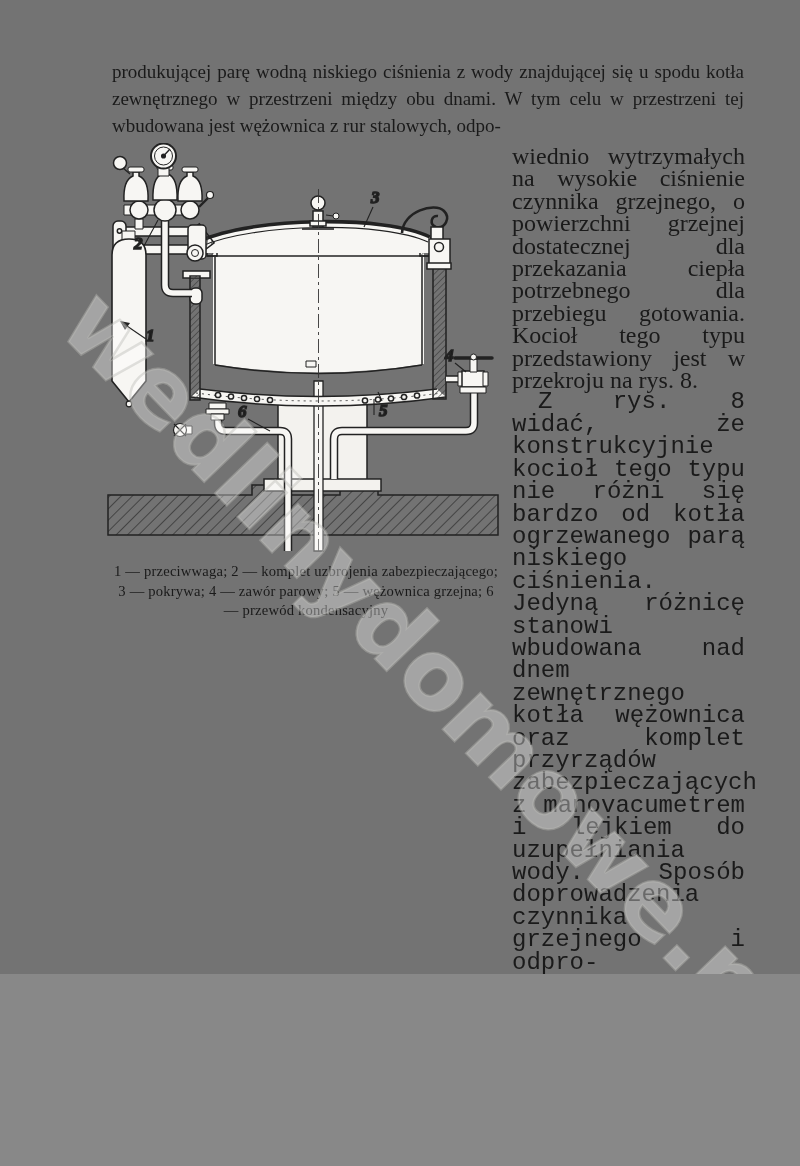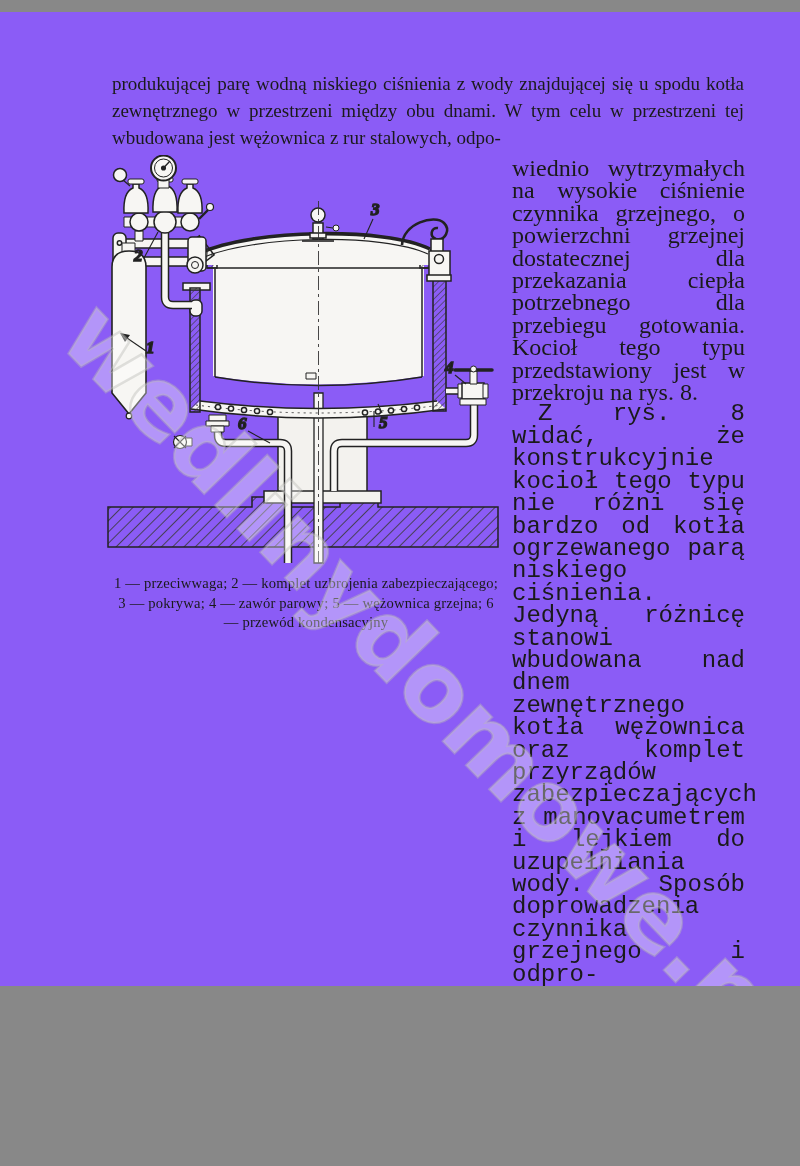--- a/index.html
+++ b/index.html
@@ -1,20 +1,20 @@
 <!DOCTYPE html>
 <html lang="pl"><head>
 <meta charset="utf-8">
 <style>
   html,body{margin:0;padding:0;background:#888;}
   .page{
     position:relative;
     width:800px;height:974px;
-    margin:12px auto;
-    background:#8b5cf6;
+    margin:0 auto;
+    background:#737373;
     overflow:hidden;
     font-family:"Liberation Serif", serif;
     color:#1a1a1a;
   }
   .para{
     text-align:justify;
     font-size:19px;
     line-height:23.5px;
   }
   .para-top{

